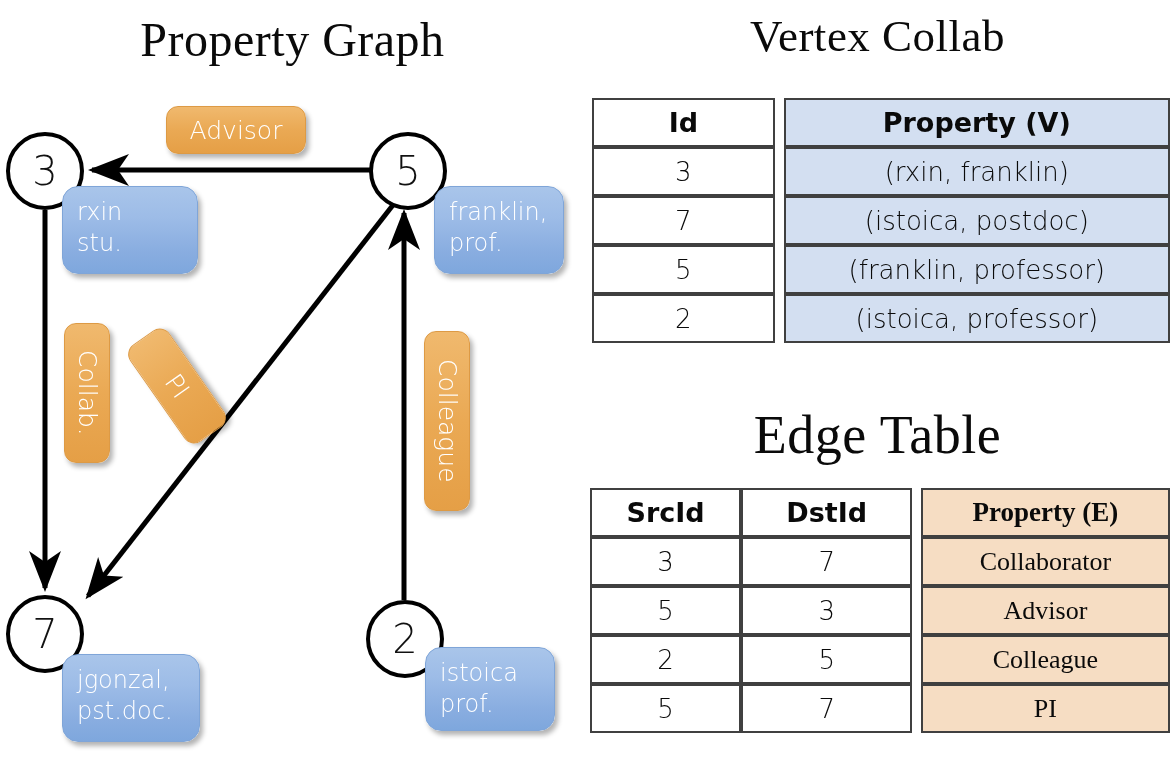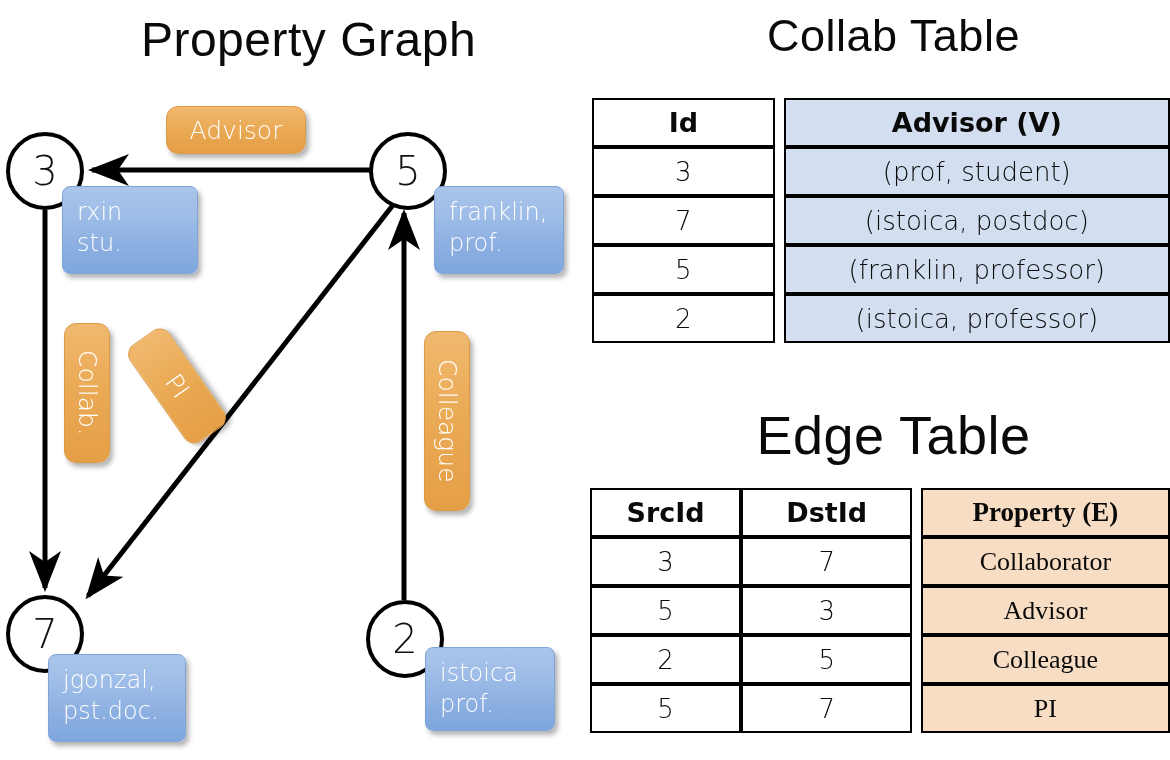--- a/index.html
+++ b/index.html
@@ -12,26 +12,25 @@
     height: 760px;
     position: relative;
     overflow: hidden;
     font-family: "Liberation Sans", sans-serif;
     color: #000000;
   }
 
   
   .title {
     position: absolute;
-    font-family: Liberation Sans, sans-serif;
+    font-family: Liberation Serif, serif;
     font-weight: 300;
     color: #0a0a0a;
     white-space: nowrap;
     letter-spacing: 0.5px;
-    margin-left: 16px;
   }
   #title-property-graph {
     left: 0; top: 12px;
     width: 585px;
     text-align: center;
     font-size: 48px;
   }
   #title-vertex-table {
     left: 585px; top: 10px;
     width: 585px;
@@ -69,21 +68,21 @@
     justify-content: center;
     font-family: "DejaVu Sans", sans-serif;
     font-weight: 300;
     font-size: 40px;
     color: #111;
     z-index: 5;
   }
 
   .prop-box {
     position: absolute;
-    border-radius: 8px;
+    border-radius: 16px;
     box-sizing: border-box;
     background: linear-gradient(to bottom, #a9c5ea 0%, #9dbce7 35%, #89ade0 75%, #7ea7dd 100%);
     border: 1px solid #7fa5d8;
     box-shadow: 3px 4px 5px rgba(0,0,0,0.30);
     color: #ffffff;
     font-family: "DejaVu Sans", sans-serif;
     font-weight: 300;
     font-size: 24px;
     line-height: 1.28;
     padding: 10px 9px 0 14px;
@@ -116,21 +115,21 @@
   
   .data-table {
     position: absolute;
     border-collapse: separate;
     border-spacing: 0;
     font-family: "DejaVu Sans", sans-serif;
     font-weight: 300;
     color: #0a0a0a;
   }
   .data-table td, .data-table th {
-    border: 2px solid #000000;
+    border: 2px solid #404040;
     text-align: center;
     font-weight: 300;
     font-size: 26px;
     padding: 0;
     height: 49px;
     background: #ffffff;
     box-sizing: border-box;
   }
   .data-table th {
     font-weight: bold;
@@ -189,21 +188,21 @@
   <div class="prop-box" style="left:62px; top:186px; width:136px; height:88px;">
     <div>rxin</div>
     <div>stu.</div>
   </div>
 
   <div class="prop-box" style="left:434px; top:186px; width:130px; height:88px;">
     <div>franklin,</div>
     <div>prof.</div>
   </div>
 
-  <div class="prop-box" style="left:48px; top:654px; width:138px; height:88px;">
+  <div class="prop-box" style="left:62px; top:654px; width:138px; height:88px;">
     <div>jgonzal,</div>
     <div>pst.doc.</div>
   </div>
 
   <div class="prop-box" style="left:425px; top:647px; width:130px; height:84px;">
     <div>istoica</div>
     <div>prof.</div>
   </div>
 
   <div class="edge-label" style="left:166px; top:106px; width:140px; height:48px;">
@@ -216,35 +215,35 @@
 
   <div class="edge-label vertical" style="left:153px; top:327px; width:48px; height:118px; transform:rotate(-35deg);">
     <span>PI</span>
   </div>
 
   <div class="edge-label vertical" style="left:424px; top:331px; width:46px; height:180px;">
     <span>Colleague</span>
   </div>
 </div>
 
-<div class="title" id="title-vertex-table">Collab Table</div>
+<div class="title" id="title-vertex-table">Vertex Collab</div>
 
 <table class="data-table" id="vertex-table">
   <thead>
     <tr>
       <th class="w-id">Id</th>
       <td class="col-gap"></td>
-      <th class="w-prop cell-v">Advisor (V)</th>
+      <th class="w-prop cell-v">Property (V)</th>
     </tr>
   </thead>
   <tbody>
     <tr>
       <td class="w-id">3</td>
       <td class="col-gap"></td>
-      <td class="w-prop cell-v">(prof, student)</td>
+      <td class="w-prop cell-v">(rxin, franklin)</td>
     </tr>
     <tr>
       <td class="w-id">7</td>
       <td class="col-gap"></td>
       <td class="w-prop cell-v">(istoica, postdoc)</td>
     </tr>
     <tr>
       <td class="w-id">5</td>
       <td class="col-gap"></td>
       <td class="w-prop cell-v">(franklin, professor)</td>

